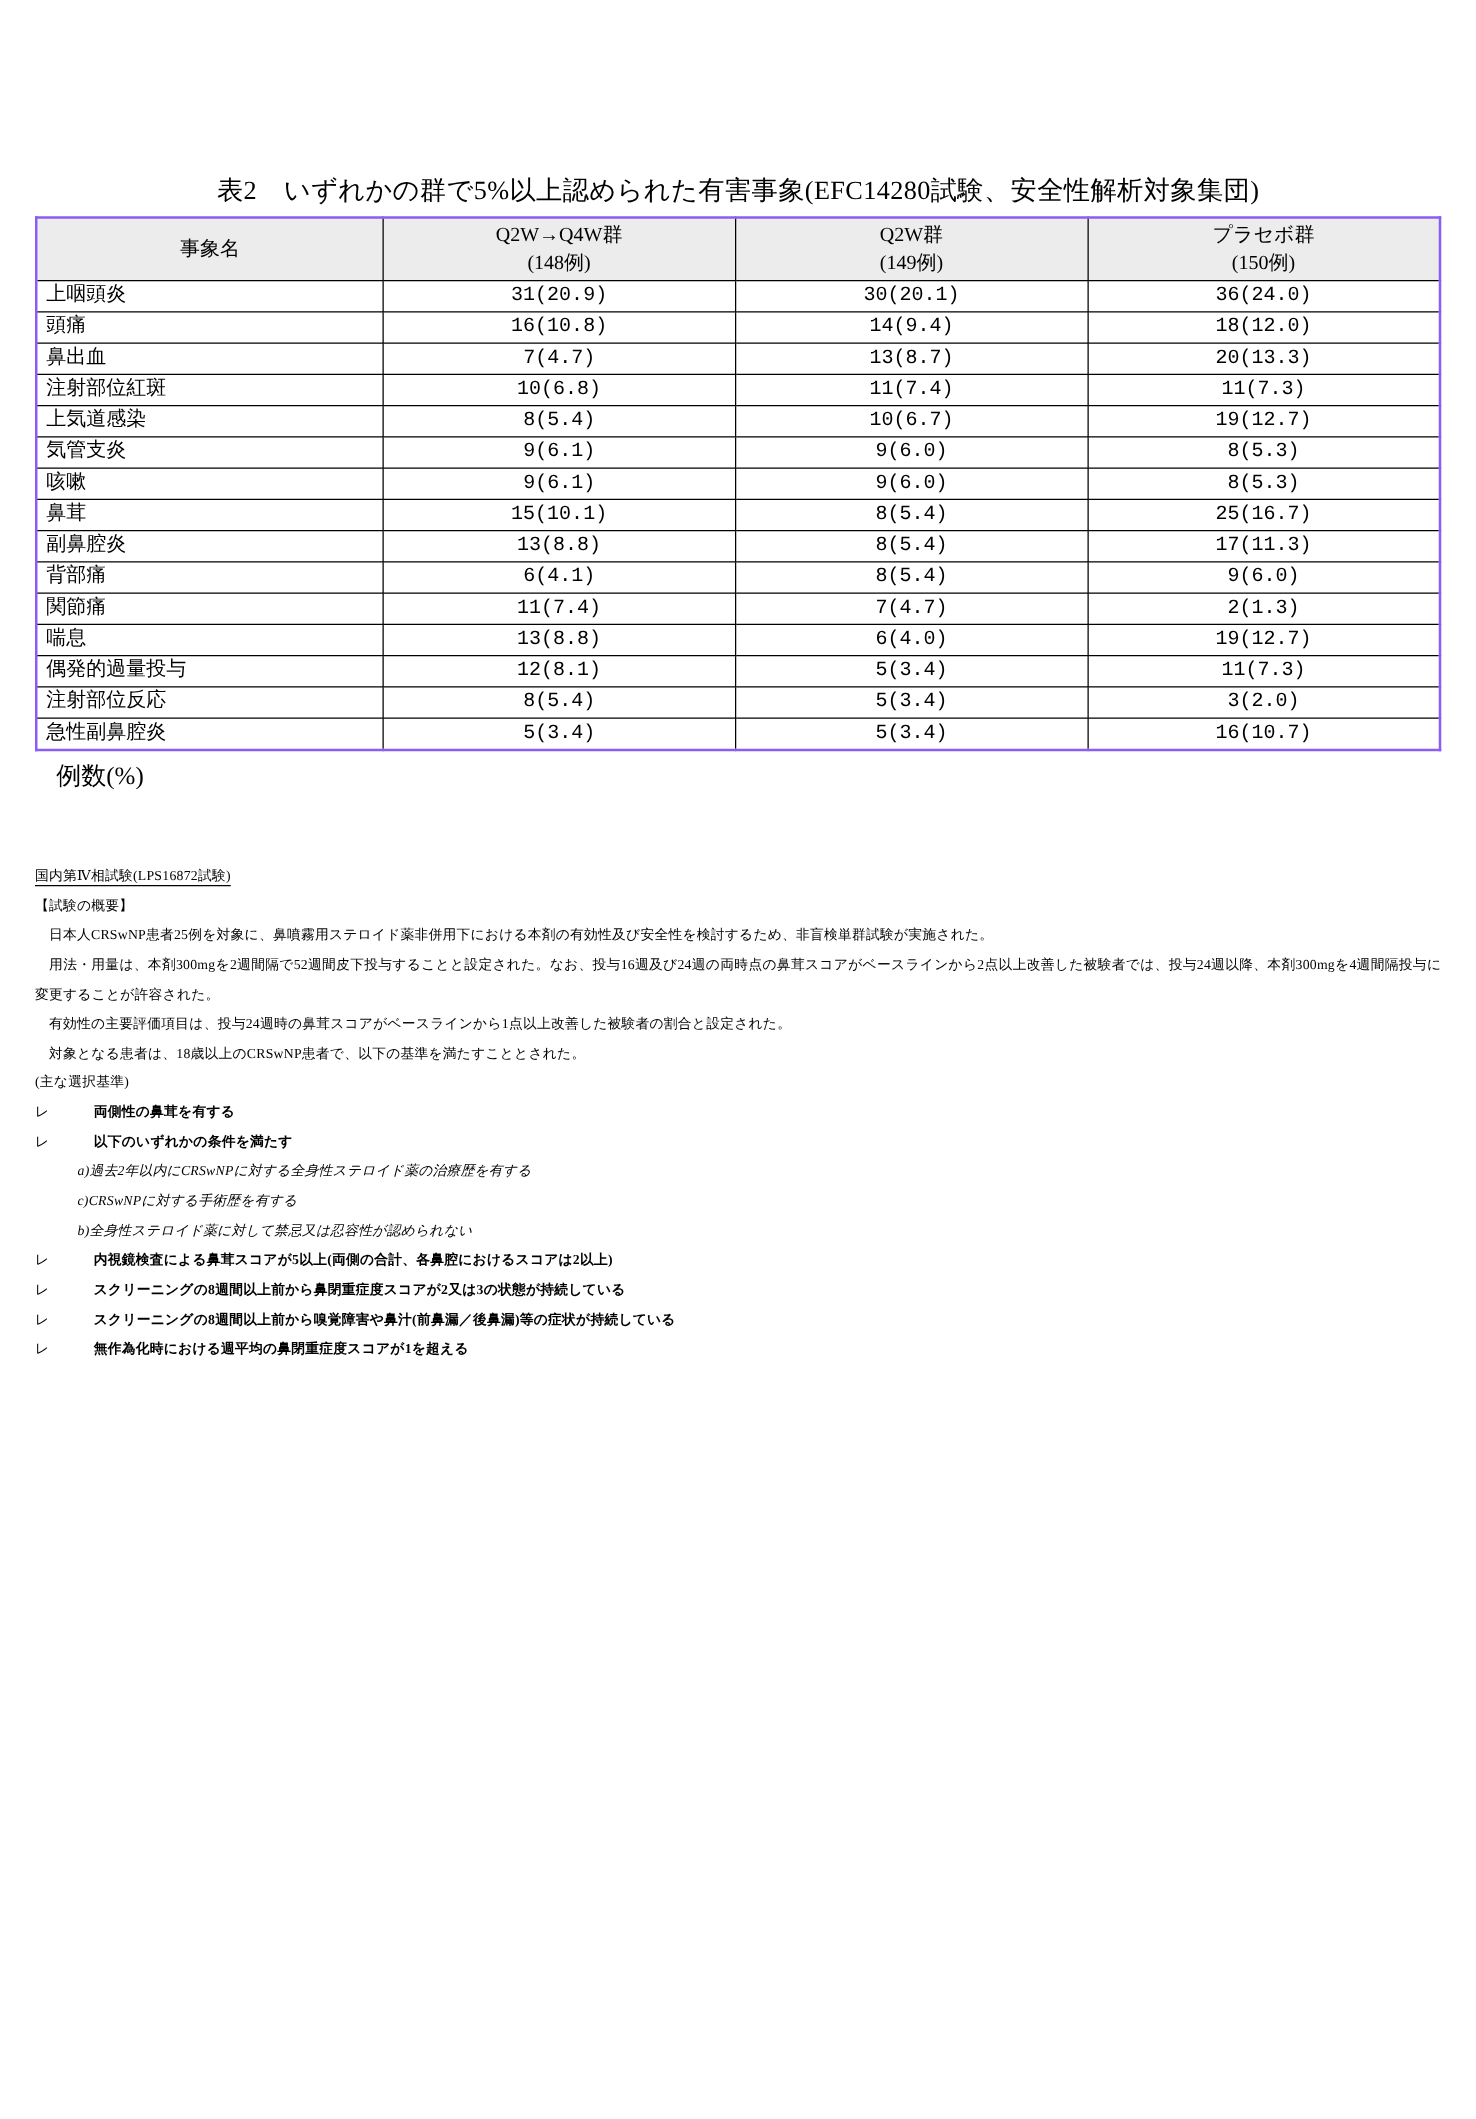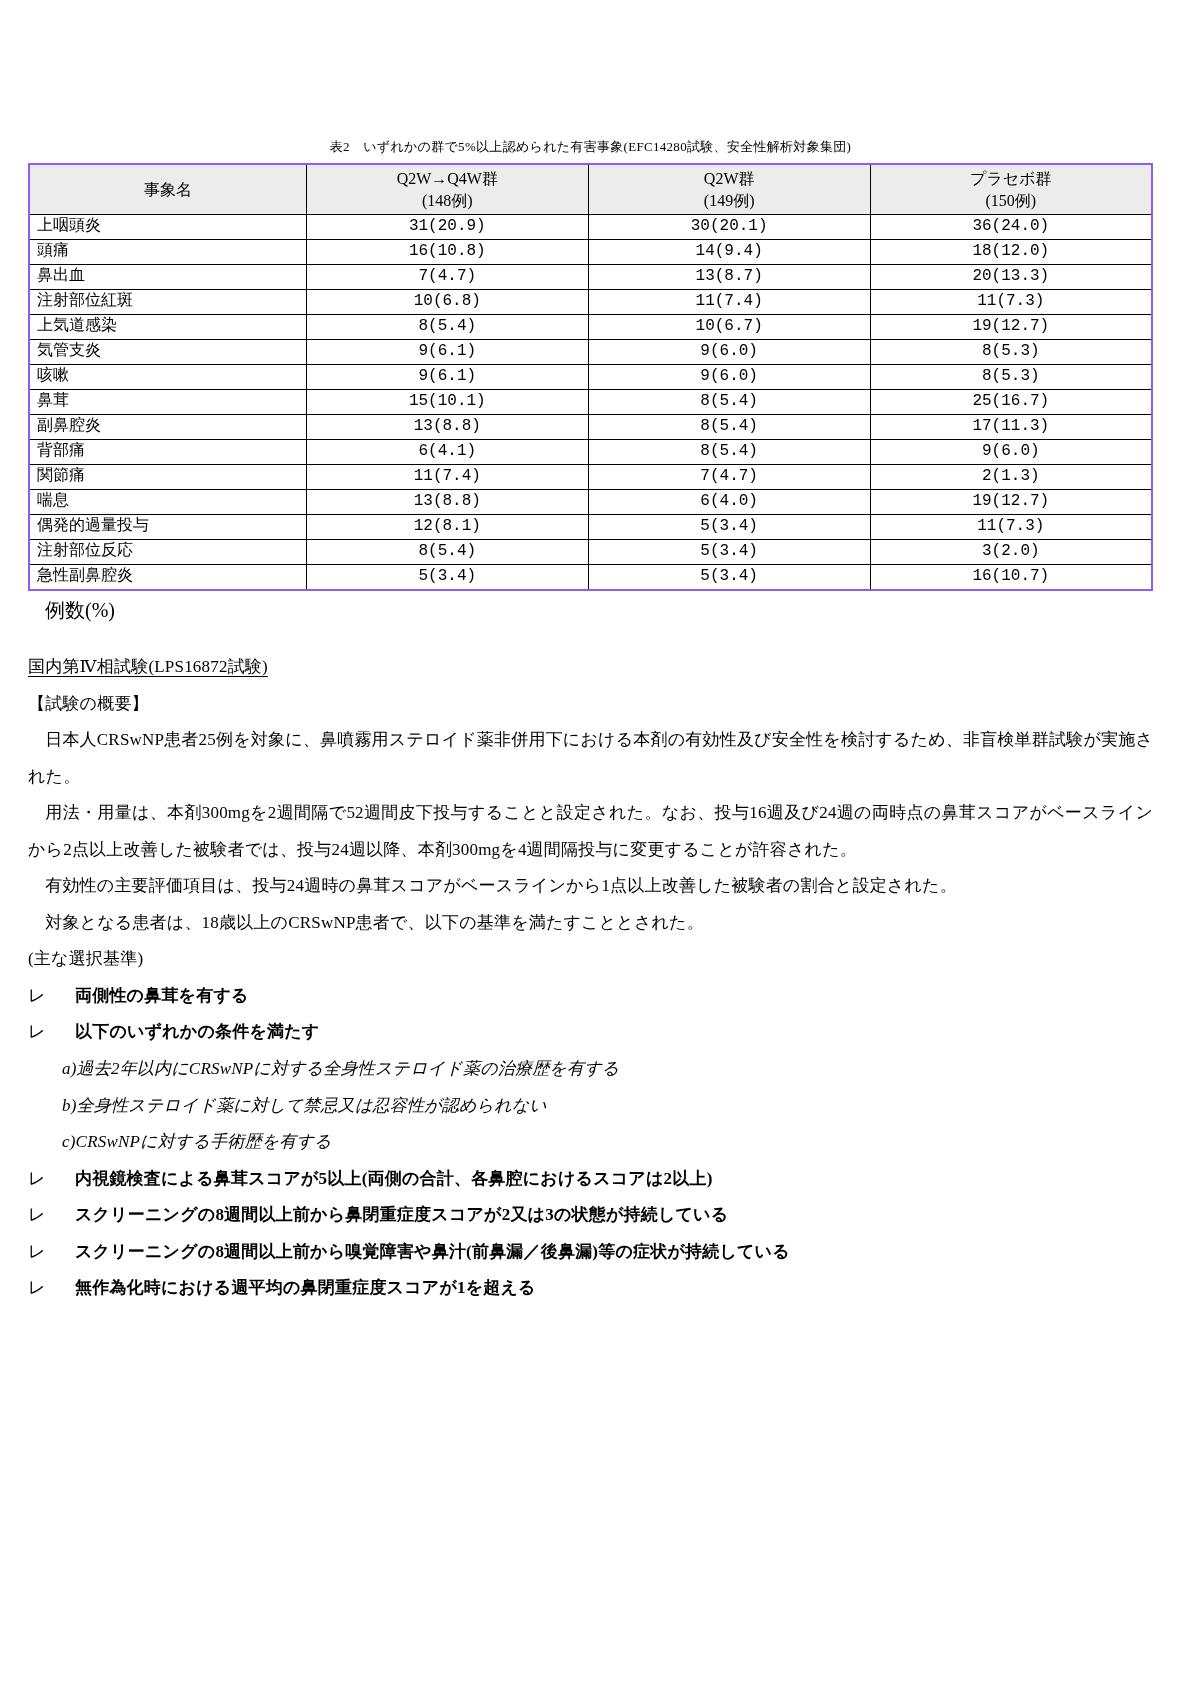--- a/index.html
+++ b/index.html
@@ -4,42 +4,42 @@
 <style>
   html,body{margin:0;padding:0;}
   body{
     width:1181px;min-height:1695px;background:#ffffff;color:#000;
     font-family:"Liberation Serif","DejaVu Serif",serif;
     -webkit-font-smoothing:antialiased;
   }
   .page{padding:138px 28px 40px 28px;}
 
   .table-title{
-    text-align:center;font-size:13px;letter-spacing:.3px;margin-bottom:7px;
+    text-align:center;font-size:21px;letter-spacing:.3px;margin-bottom:7px;
   }
 
   table.aes{
     width:100%;border-collapse:collapse;border:2px solid #8b5cf6;table-layout:fixed;
   }
   table.aes th,table.aes td{
     border:1px solid #000;font-size:16px;font-weight:normal;
   }
   table.aes thead th{
     background:#ececec;text-align:center;vertical-align:middle;
     height:47px;line-height:1.32;padding:1px 4px;
   }
   table.aes tbody td{height:24px;padding:0 7px;line-height:1.1;font-family:Liberation Mono, monospace;}
   td.event{text-align:left;}
   td.val{text-align:center;}
   col.c-event{width:24.7%;}
   col.c-grp{width:25.1%;}
 
   .footnote{font-size:20px;margin:6px 0 0 17px;}
 
-  .section{margin-top:25px;font-size:17px;line-height:2.15;letter-spacing:.2px;}
+  .section{margin-top:56px;font-size:11px;line-height:2.15;letter-spacing:.2px;}
   .section-heading{text-decoration:underline;text-underline-offset:4px;}
   p.body-par{margin:0;text-align:justify;}
   .plain-line{margin:0;}
 
   .criteria{margin:0;}
   .crit-item{display:flex;}
   .crit-mark{flex:0 0 47px;}
   .crit-text{flex:1;font-weight:bold;}
   .crit-sub{padding-left:34px;font-style:italic;}
 </style>
@@ -185,22 +185,22 @@
       <div class="crit-item">
         <span class="crit-mark">レ</span>
         <span class="crit-text">両側性の鼻茸を有する</span>
       </div>
 
       <div class="crit-item">
         <span class="crit-mark">レ</span>
         <span class="crit-text">以下のいずれかの条件を満たす</span>
       </div>
       <div class="crit-sub">a)過去2年以内にCRSwNPに対する全身性ステロイド薬の治療歴を有する</div>
+      <div class="crit-sub">c)CRSwNPに対する手術歴を有する</div>
       <div class="crit-sub">b)全身性ステロイド薬に対して禁忌又は忍容性が認められない</div>
-      <div class="crit-sub">c)CRSwNPに対する手術歴を有する</div>
 
       <div class="crit-item">
         <span class="crit-mark">レ</span>
         <span class="crit-text">内視鏡検査による鼻茸スコアが5以上(両側の合計、各鼻腔におけるスコアは2以上)</span>
       </div>
 
       <div class="crit-item">
         <span class="crit-mark">レ</span>
         <span class="crit-text">スクリーニングの8週間以上前から鼻閉重症度スコアが2又は3の状態が持続している</span>
       </div>

